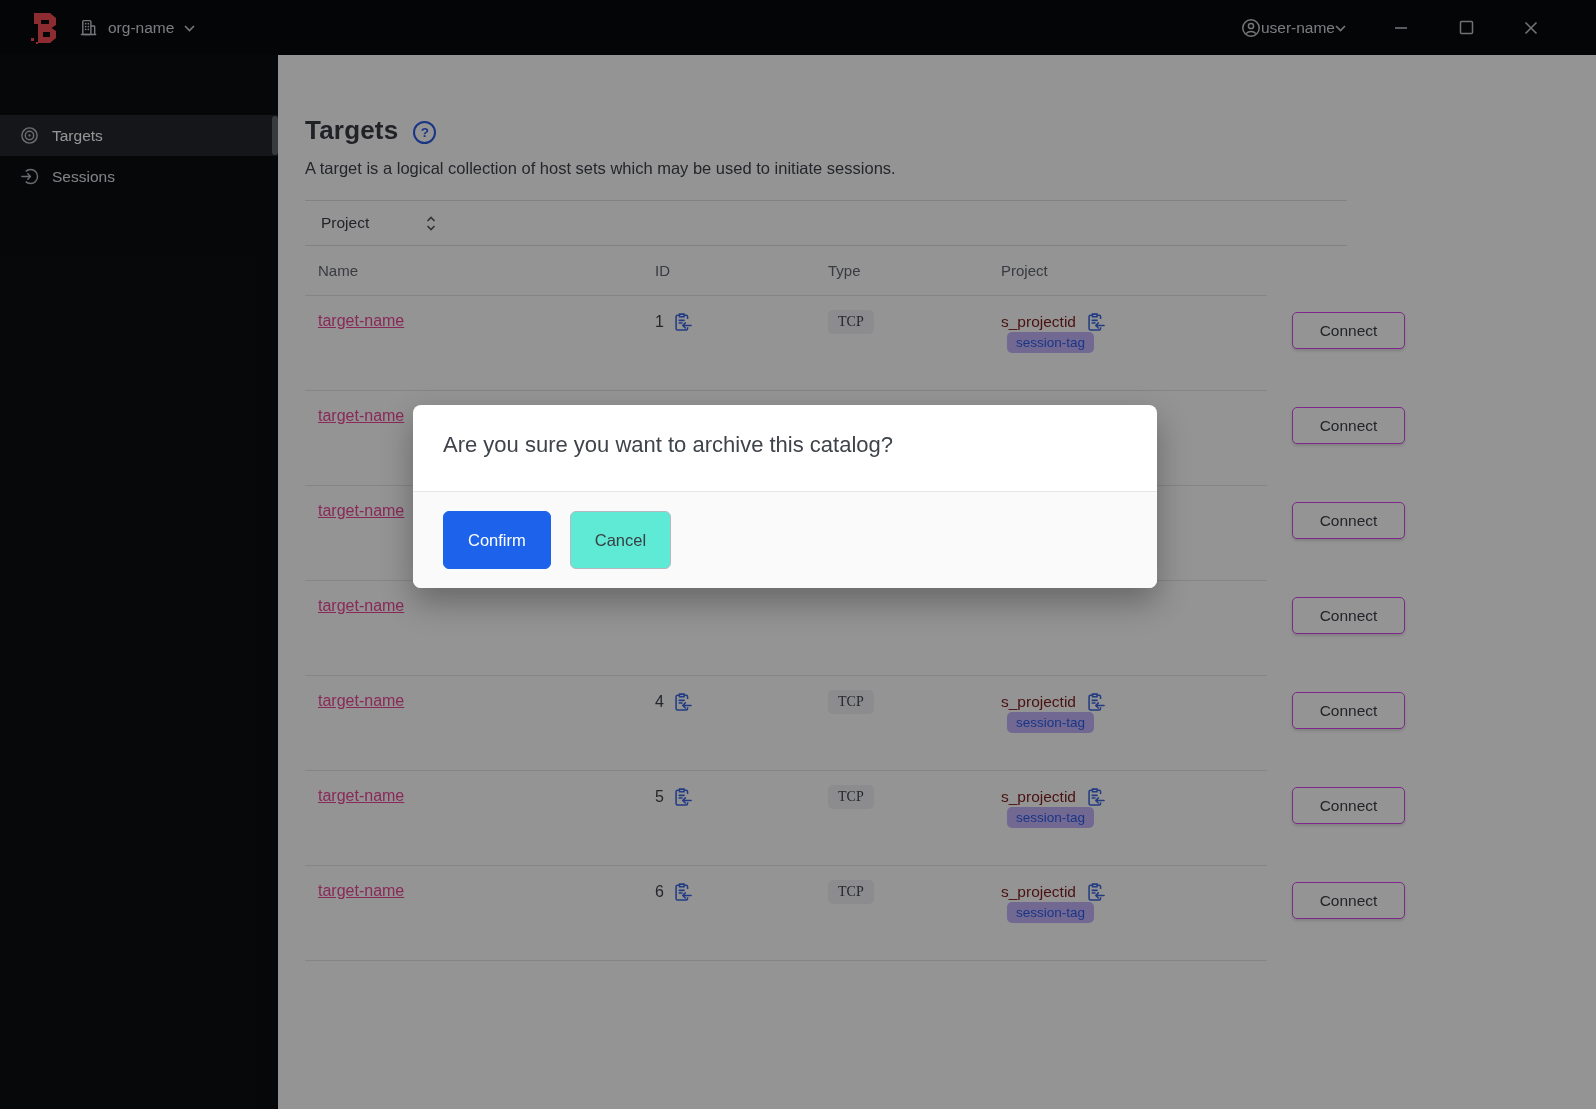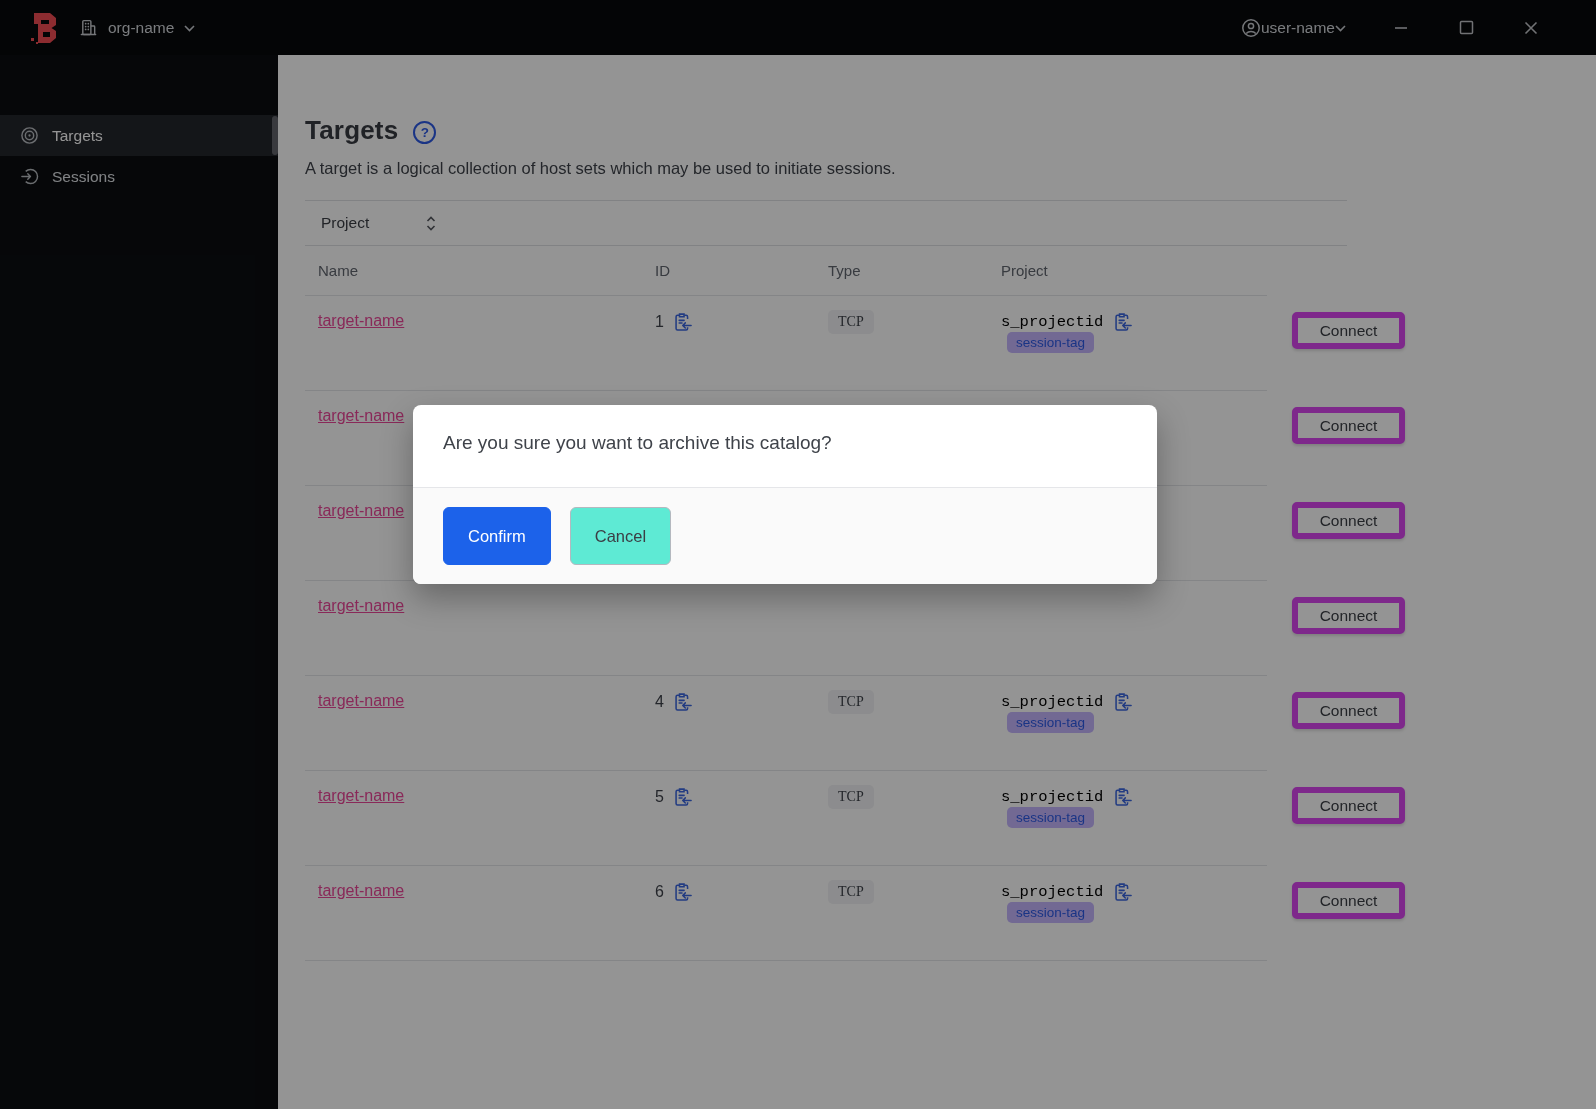--- a/index.html
+++ b/index.html
@@ -53,41 +53,41 @@
     border-bottom:1px solid #e4e5e8; }
   .trow { min-height:95px; padding-top:16px; border-bottom:1px solid #e4e5e8;
     align-items:start; }
   .link { color:#ec4899; font-size:16px; cursor:pointer; }
   .id-wrap { display:inline-flex; align-items:center; gap:9px; }
   .id-num { font-size:16px; color:#3f434b; }
   .copy-icon { display:inline-flex; cursor:pointer; }
   .badge { display:inline-block; background:#f1f2f4; border-radius:5px;
     padding:4px 10px; font-size:14px; color:#3f434b; margin-top:-4px;font-family:Liberation Serif, serif; }
   .proj-line { display:inline-flex; align-items:center; gap:10px; }
-  .mono { font-family:Liberation Mono, monospace; font-size:15.5px; color:#000000; }
+  .mono { font-family:Liberation Sans, sans-serif; font-size:15.5px; color:#7f1d1d; }
   .session-tag { display:inline-block; margin-left:6px;
     background:#c4b5fd; color:#2e5be6; font-size:13.5px; padding:3px 9px;
     border-radius:5px; cursor:pointer; }
   .connect-cell { justify-self:end; }
-  .connect-btn { width:113px; height:37px; background:#fff; border:6px solid #d946ef;
+  .connect-btn { width:113px; height:37px; background:#fff; border:1px solid #d946ef;
     border-radius:5px; font-size:15.5px; color:#3b3e45; cursor:pointer;
     box-shadow:0 2px 3px rgba(0,0,0,.14); font-family:inherit; }
 
   
   .overlay { position:absolute; inset:0; background:rgba(0,0,0,.42); z-index:20; }
   .modal { position:absolute; left:413px; top:405px; width:744px; z-index:30;
     border-radius:8px; overflow:hidden; background:#fff;
     box-shadow:0 14px 32px rgba(0,0,0,.3); }
   .modal-header { background:#faf2d9; padding:25px 30px 29px 30px;
     display:flex; gap:22px; position:relative; }
   .warn-icon { display:inline-flex; margin-top:13px; }
   .modal-context { font-size:15.5px; color:#a3571e; }
   .modal-title { font-size:21.5px; font-weight:700; color:#a54a0f; margin-top:8px; }
   .modal-close { position:absolute; top:25px; right:28px; cursor:pointer; display:inline-flex; }
-  .modal-body { padding:27px 42px 33px 30px; font-size:19px; color:#3f434a; }
+  .modal-body { padding:27px 42px 33px 30px; font-size:22px; color:#3f434a; }
   .modal-footer { background:#fafafa; border-top:1px solid #e5e6e9;
     padding:19px 30px; display:flex; gap:19px; }
   .btn { height:58px; border-radius:6px; font-size:16.5px; cursor:pointer;
     font-family:inherit; padding:0 24px; }
   .btn-primary { background:#1c62ea; border:1px solid #1c62ea; color:#fff; }
   .btn-secondary { background:#5eead4; border:1px solid #b4b8bf; color:#3b3e45; }
 </style>
 </head>
 <body>
 

